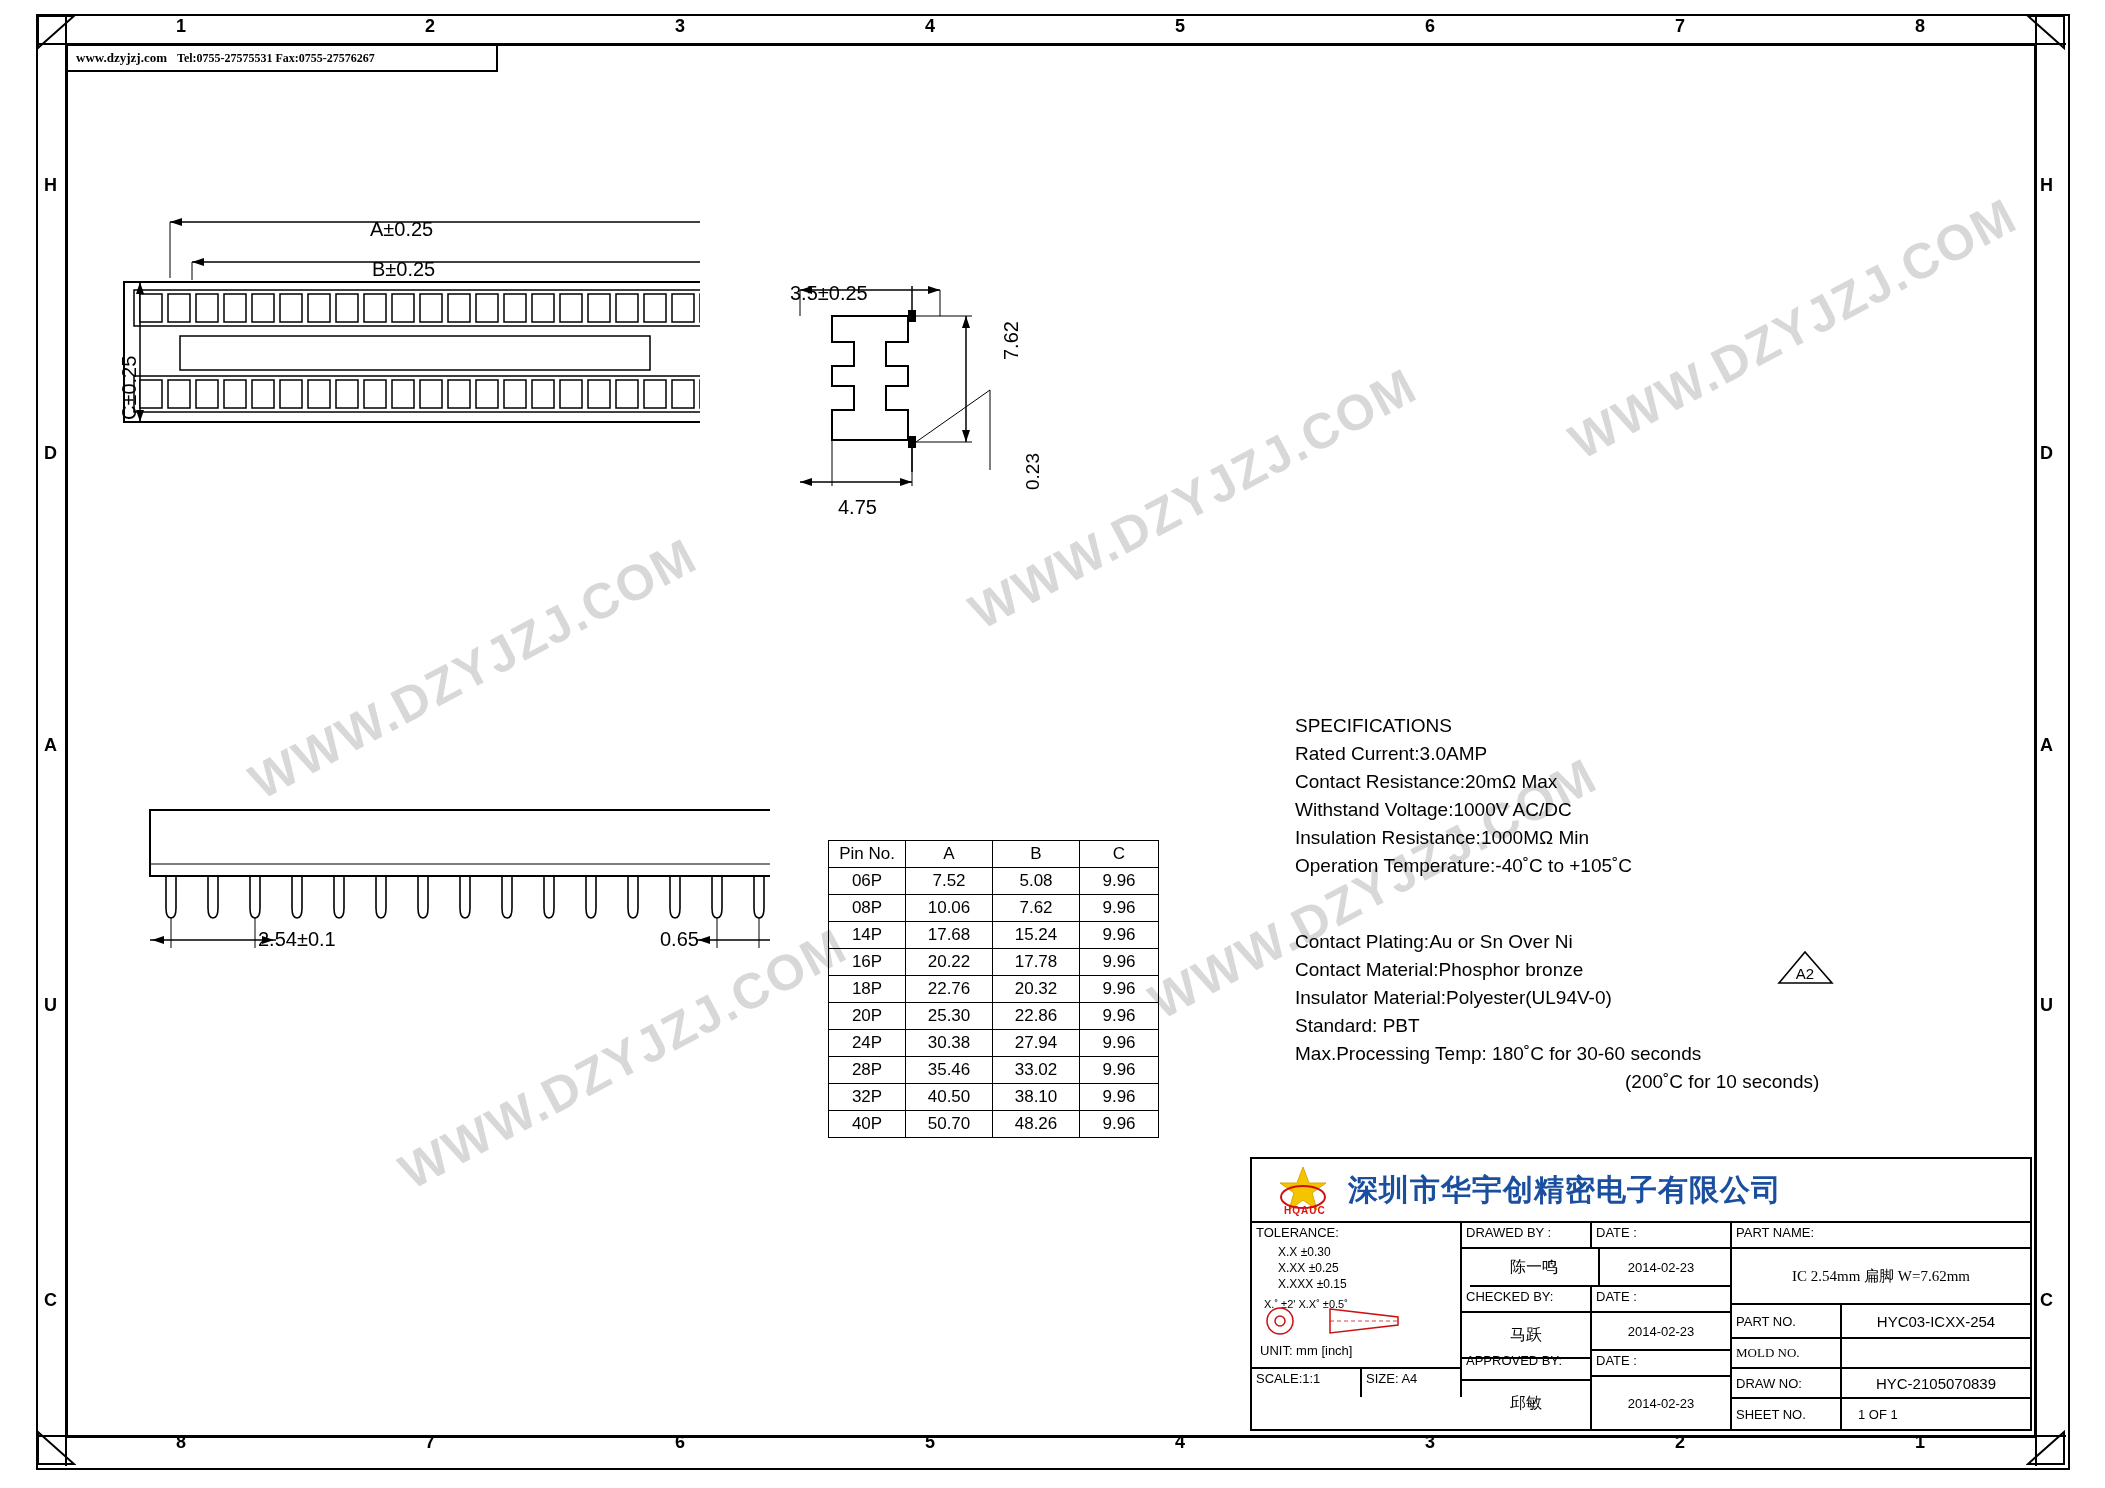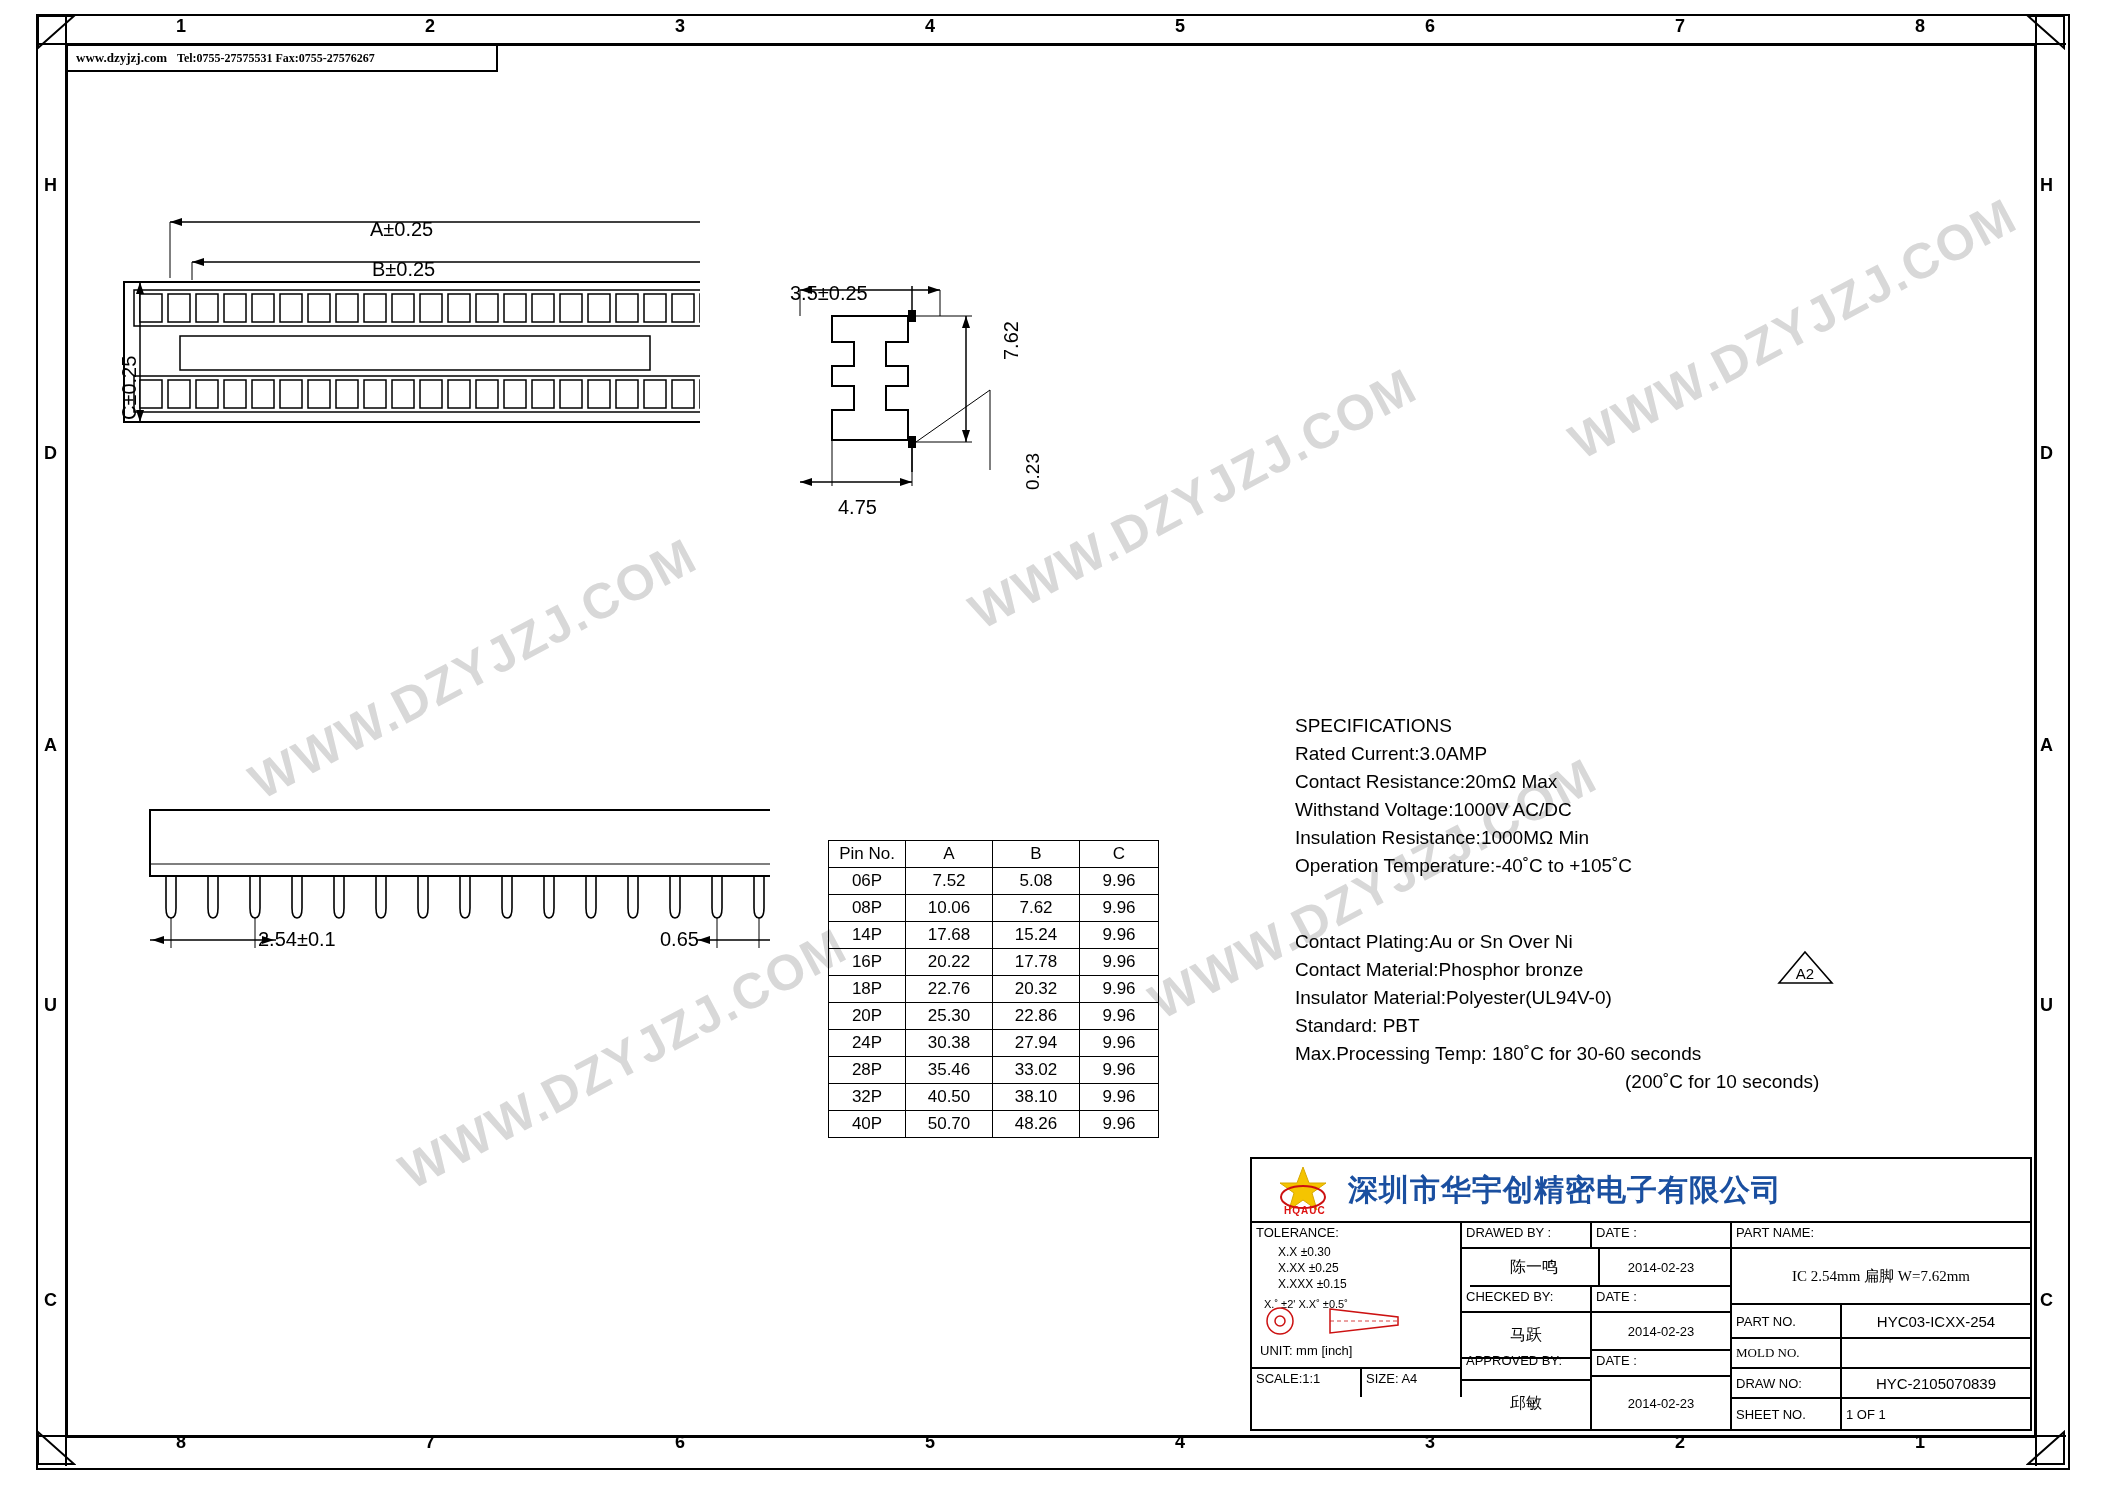--- a/index.html
+++ b/index.html
@@ -436,17 +436,17 @@
       <div class="cell br bb" style="left:480px;top:82px;width:110px;height:34px;display:flex;align-items:center;">PART NO.</div>
       <div class="cell bb" style="left:590px;top:82px;width:188px;height:34px;display:flex;align-items:center;justify-content:center;font-size:15px;">HYC03-ICXX-254</div>
 
       <div class="cell br bb" style="left:480px;top:116px;width:110px;height:30px;display:flex;align-items:center;font-family:Liberation Serif, serif;">MOLD NO.</div>
       <div class="cell bb" style="left:590px;top:116px;width:188px;height:30px;display:flex;align-items:center;justify-content:center;"></div>
 
       <div class="cell br bb" style="left:480px;top:146px;width:110px;height:30px;display:flex;align-items:center;">DRAW NO:</div>
       <div class="cell bb" style="left:590px;top:146px;width:188px;height:30px;display:flex;align-items:center;justify-content:center;font-size:15px;">HYC-2105070839</div>
 
       <div class="cell br" style="left:480px;top:176px;width:110px;height:30px;display:flex;align-items:center;">SHEET NO.</div>
-      <div class="cell" style="left:590px;top:176px;width:188px;height:30px;display:flex;align-items:center;padding-left:4px;">1 OF 1</div>
+      <div class="cell" style="left:590px;top:176px;width:188px;height:30px;display:flex;align-items:center;padding-left:16px;">1 OF 1</div>
     </div>
   </div>
 
 </div>
 
 </body></html>

